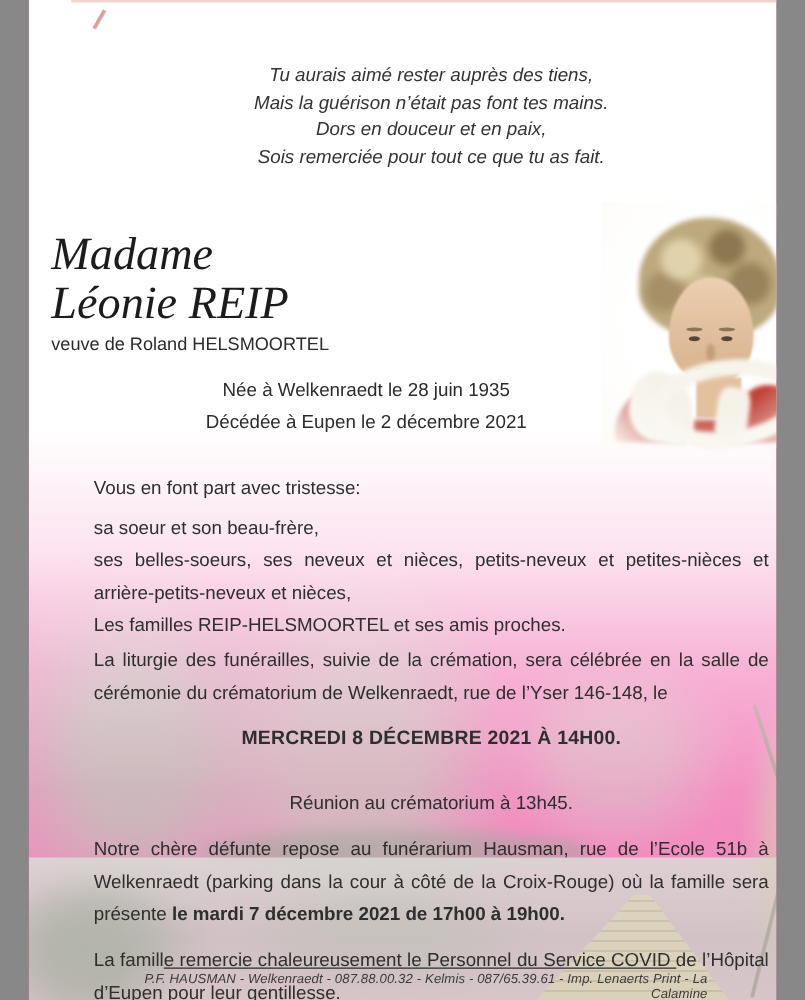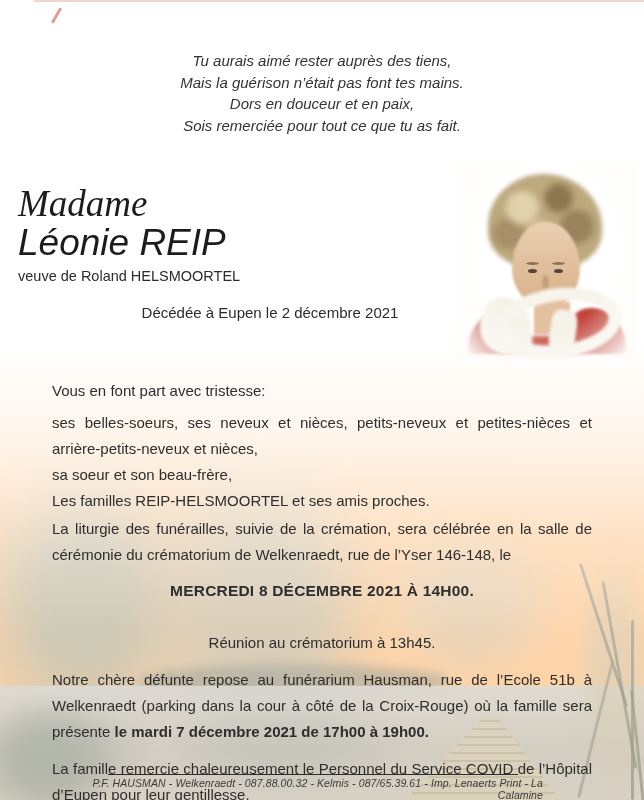--- a/index.html
+++ b/index.html
@@ -1,18 +1,18 @@
 <!DOCTYPE html>
 <html><head>
 <meta charset="utf-8">
 <style>
   html,body{margin:0;padding:0;background:#888;}
   .page{
-    position:relative;width:644px;height:800px;margin:0 auto;
-    background:#fdba74;overflow:hidden;
+    position:relative;width:598px;height:800px;margin:0 auto;
+    background:#ec4899;overflow:hidden;
     font-family:"Liberation Sans",sans-serif;color:#2e2e2e;
   }
   
   .scene{position:absolute;inset:0;}
   .scene div{position:absolute;}
   .grove-left{left:-40px;top:450px;width:250px;height:280px;background:radial-gradient(ellipse at 50% 55%,#96a08e 25%,rgba(150,160,142,0) 72%);filter:blur(10px);opacity:.75;}
   .grove-center{left:130px;top:440px;width:260px;height:290px;background:radial-gradient(ellipse at 50% 60%,#a3a997 28%,rgba(163,169,151,0) 72%);filter:blur(9px);opacity:.65;}
   .grove-right{left:370px;top:520px;width:200px;height:170px;background:radial-gradient(ellipse,#b7bbac 25%,rgba(183,187,172,0) 70%);filter:blur(10px);opacity:.45;}
   .shoreline{left:140px;top:664px;width:310px;height:34px;background:#6d7364;border-radius:50%;filter:blur(5px);opacity:.55;}
   .water{left:0;top:686px;width:644px;height:114px;background:linear-gradient(to bottom,#c7c8c1,#b3b4ad 55%,#bebeb7);opacity:.85;}
@@ -65,21 +65,21 @@
   .scarf-drape-l{left:14px;top:128px;width:52px;height:56px;background:#f5f2e9;border-radius:40% 60% 20% 50%;transform:rotate(12deg);filter:blur(1.5px);}
   .scarf-tail{left:84px;top:140px;width:26px;height:44px;background:#f5f2e9;border-radius:30%;transform:rotate(8deg);filter:blur(1.5px);}
   .photo-fade{left:-8px;top:-8px;width:178px;height:196px;
     background:radial-gradient(ellipse at 50% 46%,rgba(255,253,249,0) 52%,rgba(253,252,249,.95) 92%);}
 
   
   .poem{position:absolute;left:0;top:50px;width:644px;text-align:center;
     font-style:italic;font-size:15px;line-height:21.5px;color:#333;}
   .id-block{position:absolute;left:18px;top:184px;width:504px;text-align:left;}
   .title-line{font-family:"Liberation Serif",serif;font-style:italic;font-size:37px;line-height:39px;color:#1c1c1c;}
-  .name-line{font-family:Liberation Sans, sans-serif;font-style:italic;font-size:37px;line-height:39px;color:#1c1c1c;}
+  .name-line{font-family:Liberation Serif, serif;font-style:italic;font-size:37px;line-height:39px;color:#1c1c1c;}
   .widow-line{font-size:14.5px;margin-top:6px;color:#2b2b2b;}
   .dates-block{position:absolute;left:18px;top:300px;width:504px;text-align:center;font-size:15px;line-height:25px;color:#2b2b2b;}
   .content{position:absolute;left:52px;top:378px;width:540px;font-size:15px;line-height:26px;}
   .intro{margin:0 0 6px 0;}
   .mourners{margin:0 0 0 0;}
   .mline{text-align:justify;}
   .para{margin:0 0 0 0;text-align:justify;}
   .para.ceremony{margin-top:2px;}
   .center-line{text-align:center;}
   .datetime{font-weight:bold;font-size:15.5px;margin-top:10px;letter-spacing:.2px;}
@@ -123,20 +123,21 @@
     <div>Dors en douceur et en paix,</div>
     <div>Sois remerciée pour tout ce que tu as fait.</div>
   </div>
 
   <div class="id-block">
     <div class="title-line">Madame</div>
     <div class="name-line">Léonie REIP</div>
     <div class="widow-line">veuve de Roland HELSMOORTEL</div>
   </div>
   <div class="dates-block">
+    <div>Née à Welkenraedt le 28 juin 1935</div>
     <div>Décédée à Eupen le 2 décembre 2021</div>
   </div>
 
   <div class="photo">
     <div class="hair"></div>
     <div class="face"></div>
     <div class="brow-l"></div>
     <div class="brow-r"></div>
     <div class="eye-l"></div>
     <div class="eye-r"></div>
@@ -148,22 +149,22 @@
     <div class="red-c"></div>
     <div class="scarf-drape-l"></div>
     <div class="scarf-loop"></div>
     <div class="scarf-tail"></div>
     <div class="photo-fade"></div>
   </div>
 
   <div class="content">
     <div class="intro">Vous en font part avec tristesse:</div>
     <div class="mourners">
+      <div class="mline">sa soeur et son beau-frère,</div>
       <div class="mline">ses belles-soeurs, ses neveux et nièces, petits-neveux et petites-nièces et arrière-petits-neveux et nièces,</div>
-      <div class="mline">sa soeur et son beau-frère,</div>
       <div class="mline">Les familles REIP-HELSMOORTEL et ses amis proches.</div>
     </div>
     <div class="para ceremony">La liturgie des funérailles, suivie de la crémation, sera célébrée en la salle de cérémonie du crématorium de Welkenraedt, rue de l’Yser 146-148, le</div>
     <div class="center-line datetime">MERCREDI 8 DÉCEMBRE 2021 À 14H00.</div>
     <div class="center-line meeting">Réunion au crématorium à 13h45.</div>
     <div class="para repose"><span>Notre chère défunte repose au funérarium Hausman, rue de l’Ecole 51b à Welkenraedt (parking dans la cour à côté de la Croix-Rouge) où la famille sera présente </span><span class="bold">le mardi 7 décembre 2021 de 17h00 à 19h00.</span></div>
     <div class="para thanks">La famille remercie chaleureusement le Personnel du Service COVID de l’Hôpital d’Eupen pour leur gentillesse.</div>
   </div>
 
   <div class="footer">

